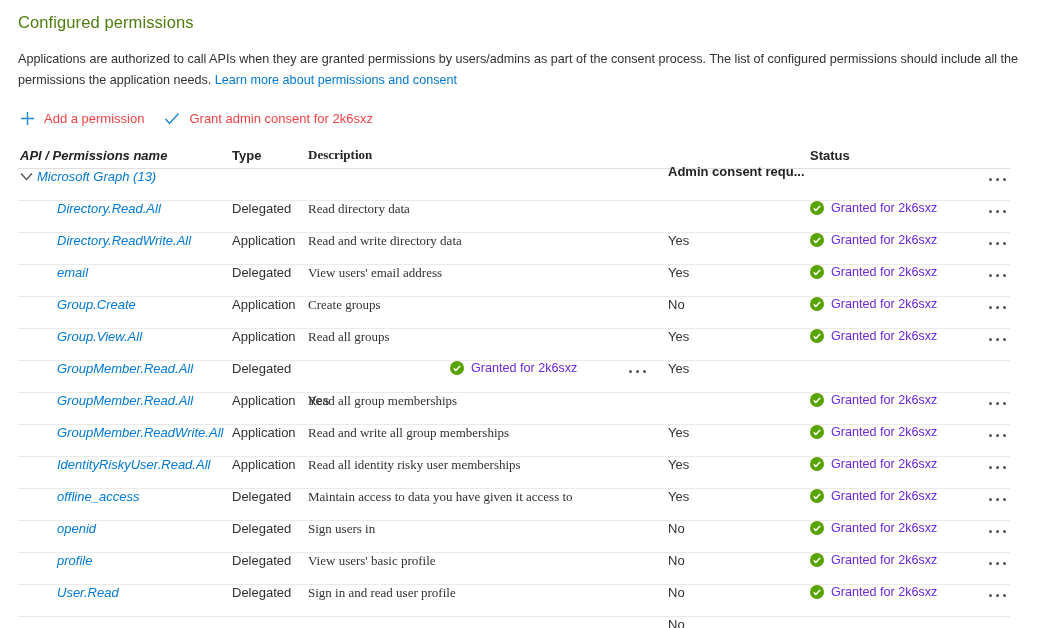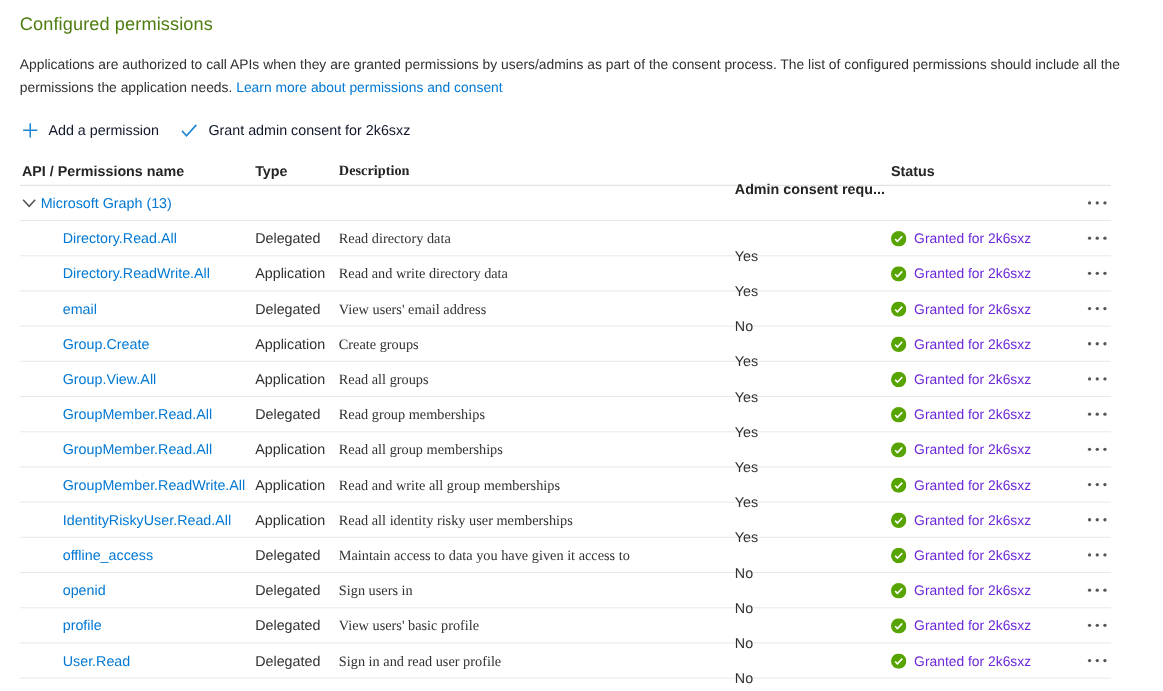--- a/index.html
+++ b/index.html
@@ -36,47 +36,47 @@
     margin-top: 16px;
     display: flex;
     align-items: center;
     height: 22px;
   }
   .cmd {
     display: flex;
     align-items: center;
     gap: 9px;
     font-size: 13px;
-    color: #0f172a;
+    color: #ef4444;
     cursor: pointer;
     padding: 2px 4px 2px 2px;
   }
   .cmd + .cmd { margin-left: 14px; }
   .cmd .ico { display: flex; align-items: center; }
 
   
   .table { margin-top: 13px; width: 992px; }
   .thead {
     display: flex;
     align-items: center;
     height: 27px;
     border-bottom: 1px solid #e1dfdd;
     font-size: 13px;
     font-weight: 700;
     color: #252423;
   }
   .row {
     display: flex;
-    align-items: center;
+    align-items: flex-start;
     height: 32px;
     border-bottom: 1px solid #eaeaea;
     font-size: 13px;
   }
   .cell { flex: none; }
-  .c-name   { width: 214px; padding-left: 2px; display: flex; align-items: center; }
+  .c-name   { width: 214px; padding-left: 2px; display: flex; align-items: center; font-style: italic; }
   .c-type   { width: 76px; }
   .c-desc   { flex: 1 1 auto; padding-right: 10px; white-space: nowrap; overflow: hidden; font-family: Liberation Serif, serif; }
   .c-admin  { width: 142px; margin-top: 32px; }
   .c-status { width: 164px; display: flex; align-items: center; gap: 7px; }
   .c-actions{ width: 36px; display: flex; justify-content: flex-end; }
 
   .row .c-name a.perm-link { margin-left: 37px; font-size: 13px; }
   .group-row .c-name { gap: 4px; }
   .chev { display: flex; align-items: center; cursor: pointer; padding: 2px 0; }
   .group-link { font-size: 13px; }
@@ -267,21 +267,20 @@
       <div class="menu-btn">
         <span class="dots"></span>
       </div>
     </div>
   </div>
         <div class="row">
     <div class="cell c-name">
       <a class="perm-link" href="#">GroupMember.Read.All</a>
     </div>
     <div class="cell c-type">Delegated</div>
-    <div class="cell c-desc">Read group memberships</div>
     <div class="cell c-admin">Yes</div>
     <div class="cell c-status">
       <span class="status-ico">
         <svg width="14" height="14" viewBox="0 0 16 16">
                 <circle cx="8" cy="8" r="8" fill="#57a300"></circle>
                 <path d="M4.3 8.4l2.4 2.4 5-5.4" stroke="#ffffff" stroke-width="1.7" fill="none"></path>
               </svg>
       </span>
       <span class="status-text">Granted for 2k6sxz</span>
     </div>

